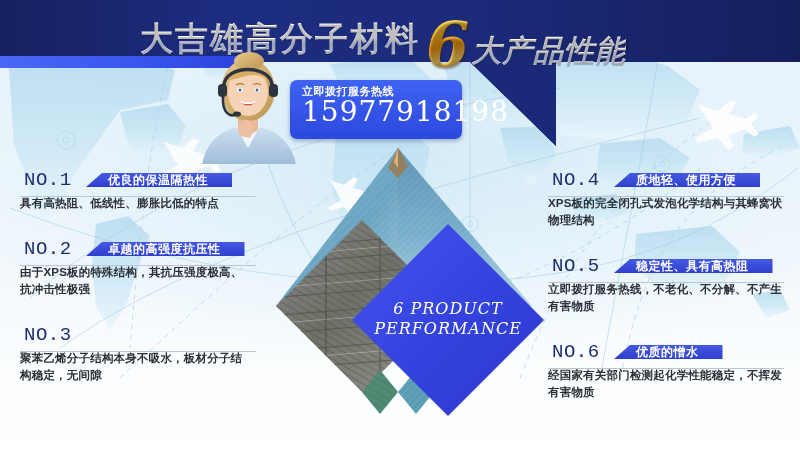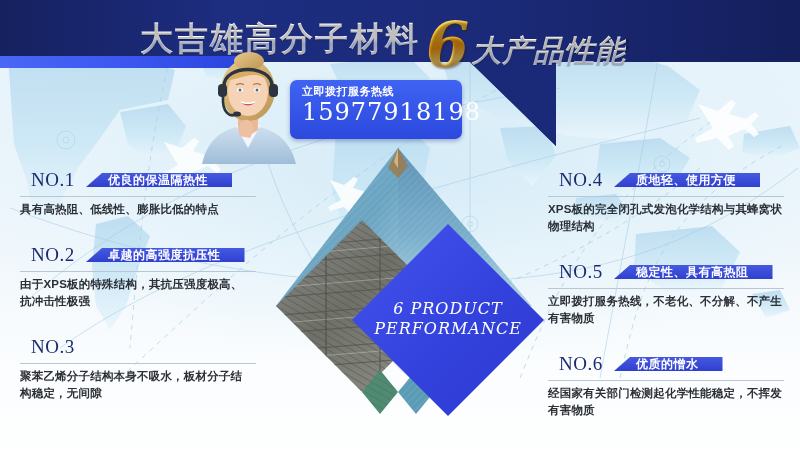--- a/index.html
+++ b/index.html
@@ -48,43 +48,43 @@
   
   .photo{position:absolute;left:196px;top:52px;width:104px;height:112px;overflow:hidden;}
 
   
   .hotline{position:absolute;left:290px;top:80px;width:172px;height:59px;
     background:linear-gradient(180deg,#3f63f2 0%,#2c49de 100%);
     border-radius:7px;box-shadow:0 2px 4px rgba(20,40,120,.35);
     padding:3px 0 0 12px;box-sizing:border-box;}
   .hotline-label{color:#ffffff;font-size:11px;font-weight:bold;letter-spacing:.5px;line-height:16px;}
   .hotline-num{color:#ffffff;font-family:"DejaVu Serif","Liberation Serif",serif;
-    font-size:24px;line-height:26px;letter-spacing:1px;}
+    font-size:28px;line-height:26px;letter-spacing:1px;}
 
   
   .center{position:absolute;left:262px;top:138px;width:285px;height:285px;}
 
   
   .col{position:absolute;width:250px;}
   .col-left{left:20px;top:165px;}
   .col-right{left:548px;top:165px;}
   .item{position:relative;margin-bottom:22px;}
   .item-head{position:relative;height:30px;}
-  .no{position:absolute;left:11px;top:0;height:30px;line-height:30px;
-    font-family:Liberation Serif, serif;
+  .no{position:absolute;left:4px;top:0;height:30px;line-height:30px;
+    font-family:Liberation Mono, monospace;
     font-size:19px;color:#1b2c72;letter-spacing:.5px;z-index:3;}
   .tagwrap{position:absolute;left:66px;top:0;height:30px;z-index:2;}
   .tag{position:relative;height:30px;line-height:30px;color:#fff;
     font-size:12px;font-weight:bold;letter-spacing:.5px;white-space:nowrap;
     background:linear-gradient(180deg,#4559e0 0%,#2f40cf 100%);
     padding:0 24px 0 22px;
     clip-path:polygon(16px 0, 100% 0, 100% 100%, 0 100%);
     box-shadow:0 2px 3px rgba(30,50,140,.25);text-align:right;}
   .rule{position:absolute;left:0;top:31px;width:236px;height:1px;background:#b9c6d4;}
-  .desc{margin-top:6px;font-size:11.5px;line-height:17px;color:#2b2f36;
+  .desc{font-size:11.5px;line-height:17px;color:#2b2f36;
     letter-spacing:.2px;width:232px;font-weight:bold;}
   .col-right .desc{width:238px;}
 </style>
 </head>
 <body>
 
 <div class="stage">
 
   <div class="bgwash"></div>
   <svg class="bgmap" viewBox="0 0 800 330" preserveAspectRatio="none">

